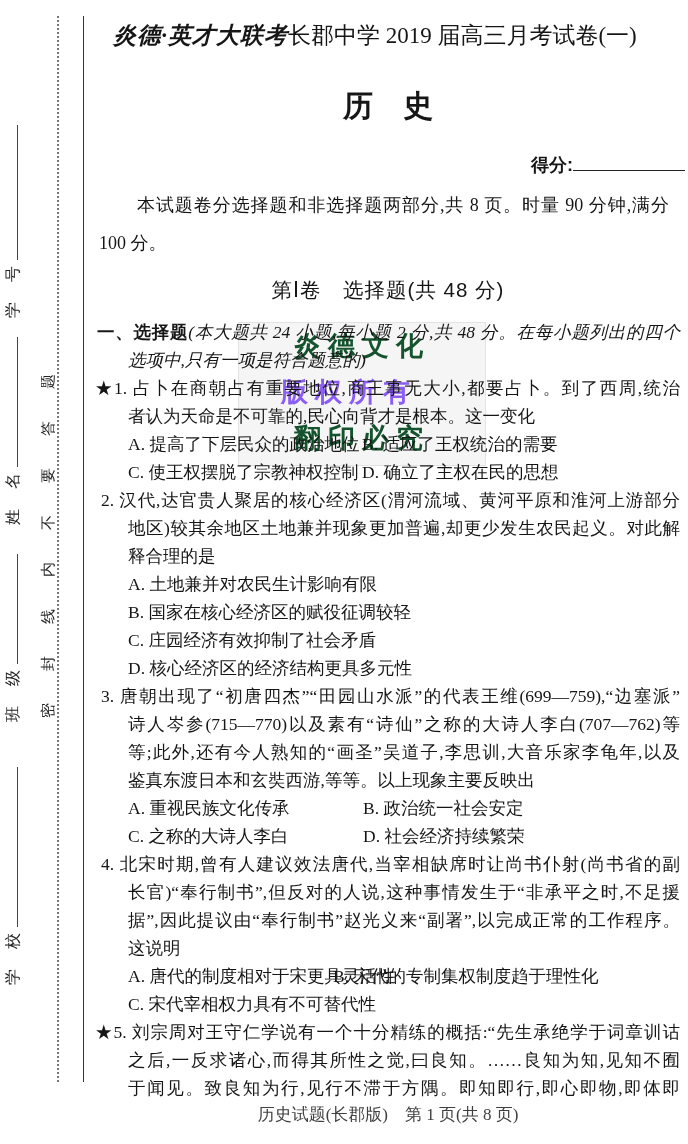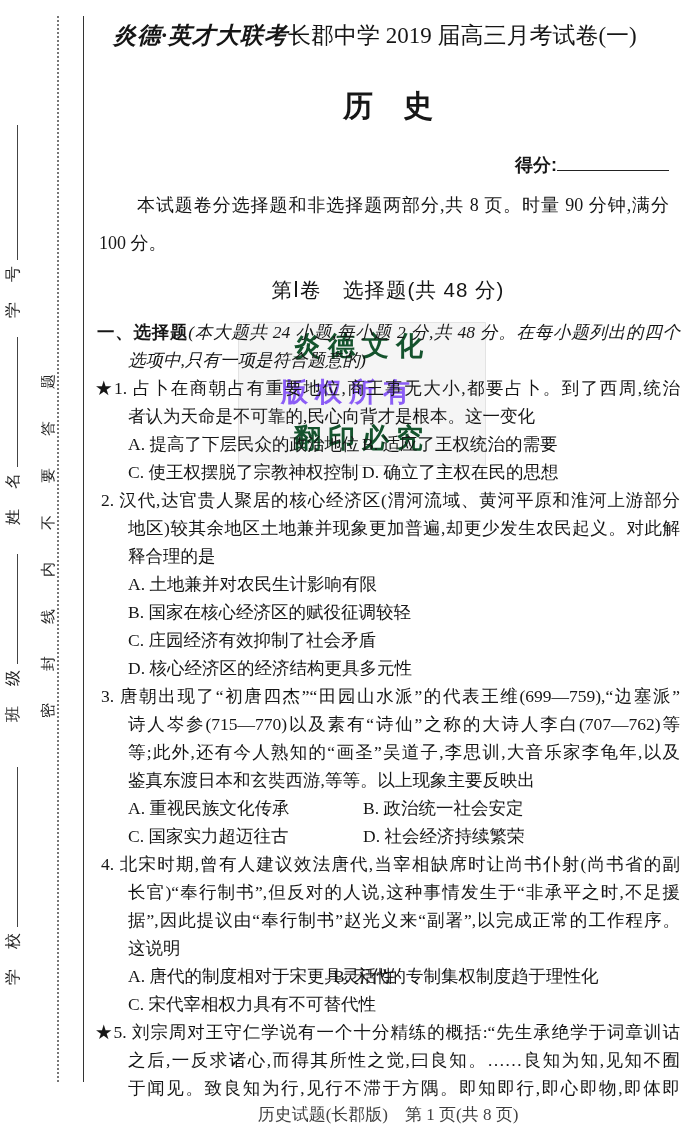--- a/index.html
+++ b/index.html
@@ -38,21 +38,21 @@
   .content { position:absolute; left:95px; top:0; width:586px; height:896px; }
 
   .hdr { position:absolute; top:20px; left:0; width:560px; text-align:center;
          font-size:23px; white-space:nowrap; }
   .brand { font-weight:bold; font-style:italic; letter-spacing:1px; }
 
   .subject { position:absolute; top:86px; left:0; width:586px; text-align:center;
              font-size:30px; font-weight:bold; }
 
   .score { position:absolute; top:152px; left:420px; font-size:18px; white-space:nowrap; }
-  .scorelabel { font-weight:bold; font-family:Liberation Sans, sans-serif; }
+  .scorelabel { font-weight:bold; font-family:Liberation Sans, sans-serif;margin-left:16px; }
   .scoreline { display:inline-block; width:112px; height:18px;
                border-bottom:1.5px solid #222; }
 
   .intro { position:absolute; top:186px; left:0; width:574px;
            font-size:18px; line-height:38px; }
   .ifirst { text-indent:42px; text-align:justify; text-align-last:justify; }
   .isecond { padding-left:4px; }
 
   .secttl { position:absolute; top:276px; left:0; width:586px; text-align:center;
             font-size:20.5px; font-weight:normal; letter-spacing:1px;
@@ -147,21 +147,21 @@
 
       <div class="ln j iNum">3. 唐朝出现了“初唐四杰”“田园山水派”的代表王维(699—759),“边塞派”</div>
       <div class="ln j iBody">诗人岑参(715—770)以及素有“诗仙”之称的大诗人李白(707—762)等</div>
       <div class="ln j iBody">等;此外,还有今人熟知的“画圣”吴道子,李思训,大音乐家李龟年,以及</div>
       <div class="ln iBody">鉴真东渡日本和玄奘西游,等等。以上现象主要反映出</div>
       <div class="ln opts">
           <span class="c1 w235">A. 重视民族文化传承</span>
           <span>B. 政治统一社会安定</span>
         </div>
       <div class="ln opts">
-          <span class="c1 w235">C. 国家实力超迈往古</span>
+          <span class="c1 w235">C. 之称的大诗人李白</span>
           <span>D. 社会经济持续繁荣</span>
         </div>
 
       <div class="ln j iNum">4. 北宋时期,曾有人建议效法唐代,当宰相缺席时让尚书仆射(尚书省的副</div>
       <div class="ln j iBody">长官)“奉行制书”,但反对的人说,这种事情发生于“非承平之时,不足援</div>
       <div class="ln j iBody">据”,因此提议由“奉行制书”赵光义来“副署”,以完成正常的工作程序。</div>
       <div class="ln iBody">这说明</div>
       <div class="ln opts">
           <span class="c1 w205">A. 唐代的制度相对于宋更具灵活性</span>
           <span>B. 宋代的专制集权制度趋于理性化</span>

